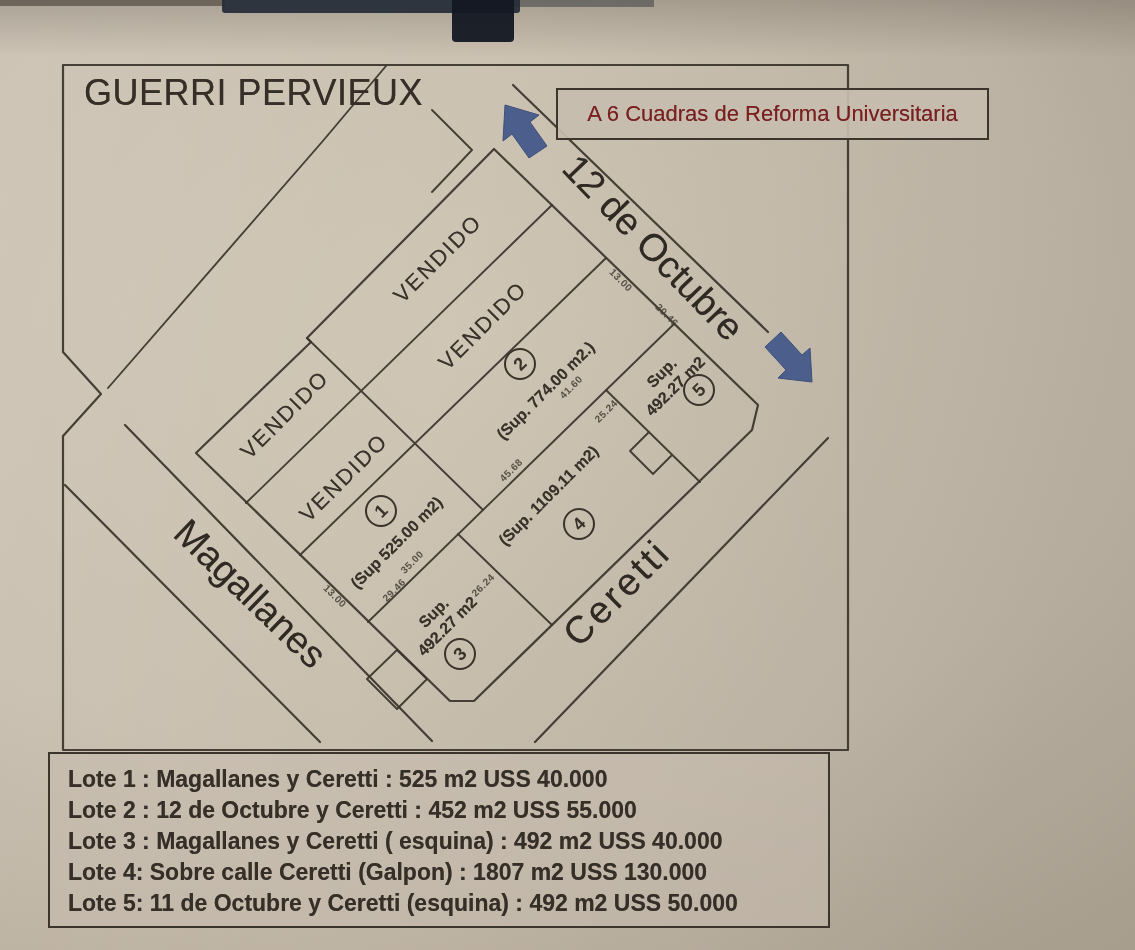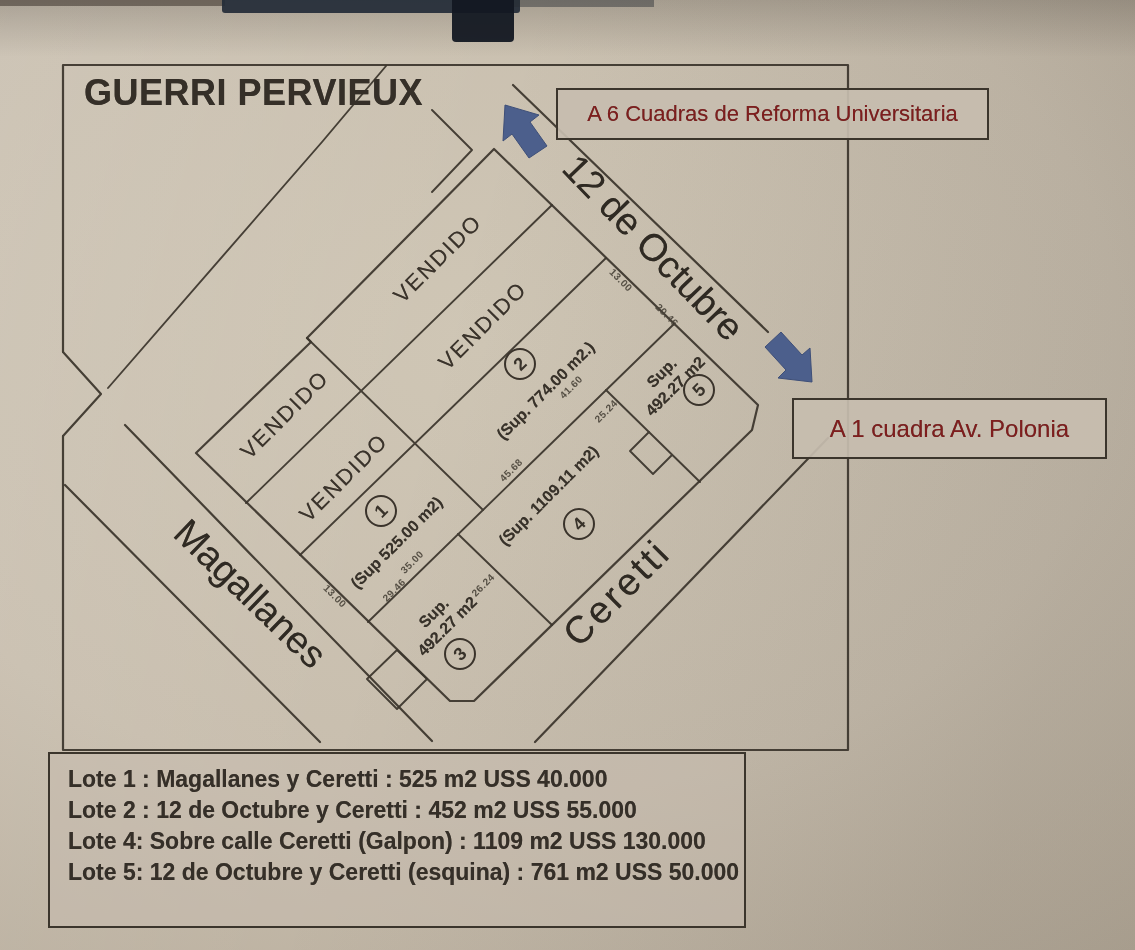--- a/index.html
+++ b/index.html
@@ -11,41 +11,41 @@
       linear-gradient(105deg, rgba(255,255,255,.10) 0%, rgba(255,255,255,0) 38%, rgba(30,25,20,.10) 88%),
       radial-gradient(135% 115% at 42% 36%, #cfc6b5 0%, #c8beae 42%, #b6ab9a 72%, #9d927e 100%);
   }
   .artifact{position:absolute;}
   svg.plan{position:absolute;left:0;top:0;}
   .ink{stroke:#3b352c;fill:none;stroke-width:2.2;stroke-linecap:round;stroke-linejoin:round;opacity:.93;}
   .ink-thin{stroke-width:1.9;}
   .abs{position:absolute;}
   .r45{transform:translate(-50%,-50%) rotate(45deg);}
   .rm45{transform:translate(-50%,-50%) rotate(-45deg);}
-  .brand1{font-size:36px;font-weight:bold;letter-spacing:.5px;color:#352f28;text-shadow:0 0 .5px rgba(53,47,40,.7);}
+  .brand1{font-size:36px;font-weight:normal;letter-spacing:.5px;color:#352f28;text-shadow:0 0 .5px rgba(53,47,40,.7);}
   .brand2{font-size:30px;color:#3a342c;margin-top:2px;text-shadow:0 0 .5px rgba(53,47,40,.6);}
   .dirbox{
     position:absolute;border:2px solid #3b352c;background:rgba(199,189,175,.92);
     display:flex;align-items:center;color:#7f1d1d;text-shadow:0 0 .5px rgba(50,45,38,.6);
   }
   .street{font-size:38px;color:#2f2a23;white-space:nowrap;position:absolute;text-shadow:0 0 .6px rgba(47,42,35,.55);}
   .sold{font-size:22px;font-weight:500;letter-spacing:2px;color:#3a332b;white-space:nowrap;position:absolute;text-shadow:0 0 .5px rgba(58,51,43,.6);}
   .lot-label{
     position:absolute;display:flex;flex-direction:column;align-items:center;gap:1px;
     font-size:16px;font-weight:700;color:#38322a;white-space:nowrap;line-height:1.15;
     text-shadow:0 0 .5px rgba(56,50,42,.6);
   }
   .badge{
     position:absolute;width:28px;height:28px;border:2.5px solid #3a332b;border-radius:50%;
     display:flex;align-items:center;justify-content:center;
     font-size:18px;font-weight:700;color:#38322a;background:transparent;
   }
   .dim{position:absolute;font-size:10px;font-weight:600;letter-spacing:.5px;color:#4a443a;white-space:nowrap;opacity:.9;}
   .pricebox{
-    position:absolute;left:48px;top:752px;width:698px;height:176px;
+    position:absolute;left:48px;top:752px;width:782px;height:176px;
     border:2.5px solid #3b352c;background:rgba(198,188,174,.55);
     padding:10px 0 0 18px;box-sizing:border-box;
   }
   .priceline{font-size:23px;font-weight:600;line-height:31px;color:#352f28;white-space:nowrap;text-shadow:0 0 .5px rgba(50,44,37,.55);}
 </style>
 </head>
 <body>
 
 <div class="photo">
 
@@ -87,23 +87,20 @@
       <polygon points="781,332 802,355 810,348 812,382 778,378 786,370 765,347" fill="#4c5f8c" stroke="#3e4f78" stroke-width="1"></polygon>
     </g>
   </svg>
 
   <div class="abs" style="left:84px;top:72px;">
     <div class="brand1">GUERRI PERVIEUX</div>
   </div>
 
   <div class="dirbox" style="left:556px;top:88px;width:429px;height:48px;justify-content:center;font-size:22px;">
     <span>A 6 Cuadras de Reforma Universitaria</span>
-  </div>
-  <div class="dirbox" style="left:792px;top:398px;width:311px;height:57px;justify-content:center;font-size:24px;">
-    <span>A 1 cuadra Av. Polonia</span>
   </div>
 
   <div class="street" style="left:653px;top:248px;transform:translate(-50%,-50%) rotate(46deg);">12 de Octubre</div>
   <div class="street" style="left:250px;top:594px;transform:translate(-50%,-50%) rotate(44deg);">Magallanes</div>
   <div class="street" style="left:617px;top:593px;letter-spacing:3px;transform:translate(-50%,-50%) rotate(-45deg);">Ceretti</div>
 
   <div class="sold rm45" style="left:438px;top:259px;">VENDIDO</div>
   <div class="sold rm45" style="left:483px;top:326px;">VENDIDO</div>
   <div class="sold rm45" style="left:285px;top:415px;">VENDIDO</div>
   <div class="sold rm45" style="left:344px;top:478px;">VENDIDO</div>
@@ -148,17 +145,18 @@
   <div class="dim rm45" style="left:511px;top:470px;">45.68</div>
   <div class="dim rm45" style="left:571px;top:387px;">41.60</div>
   <div class="dim rm45" style="left:412px;top:562px;">35.00</div>
   <div class="dim rm45" style="left:394px;top:590px;">29.46</div>
   <div class="dim r45" style="left:335px;top:596px;">13.00</div>
   <div class="dim rm45" style="left:483px;top:585px;">26.24</div>
 
   <div class="pricebox">
     <div class="priceline">Lote 1 : Magallanes y Ceretti : 525 m2  USS 40.000</div>
     <div class="priceline">Lote 2 : 12 de Octubre y Ceretti : 452 m2  USS 55.000</div>
-    <div class="priceline">Lote 4: Sobre calle Ceretti (Galpon) : 1109 m2 USS 130.000</div>
-    <div class="priceline">Lote 5: 12 de Octubre y Ceretti (esquina) : 761 m2  USS 50.000</div>
+    <div class="priceline">Lote 3 : Magallanes y Ceretti ( esquina) : 492 m2 USS 40.000</div>
+    <div class="priceline">Lote 4: Sobre calle Ceretti (Galpon) : 1807 m2 USS 130.000</div>
+    <div class="priceline">Lote 5: 11 de Octubre y Ceretti (esquina) : 492 m2  USS 50.000</div>
   </div>
 
 </div>
 
 </body></html>

